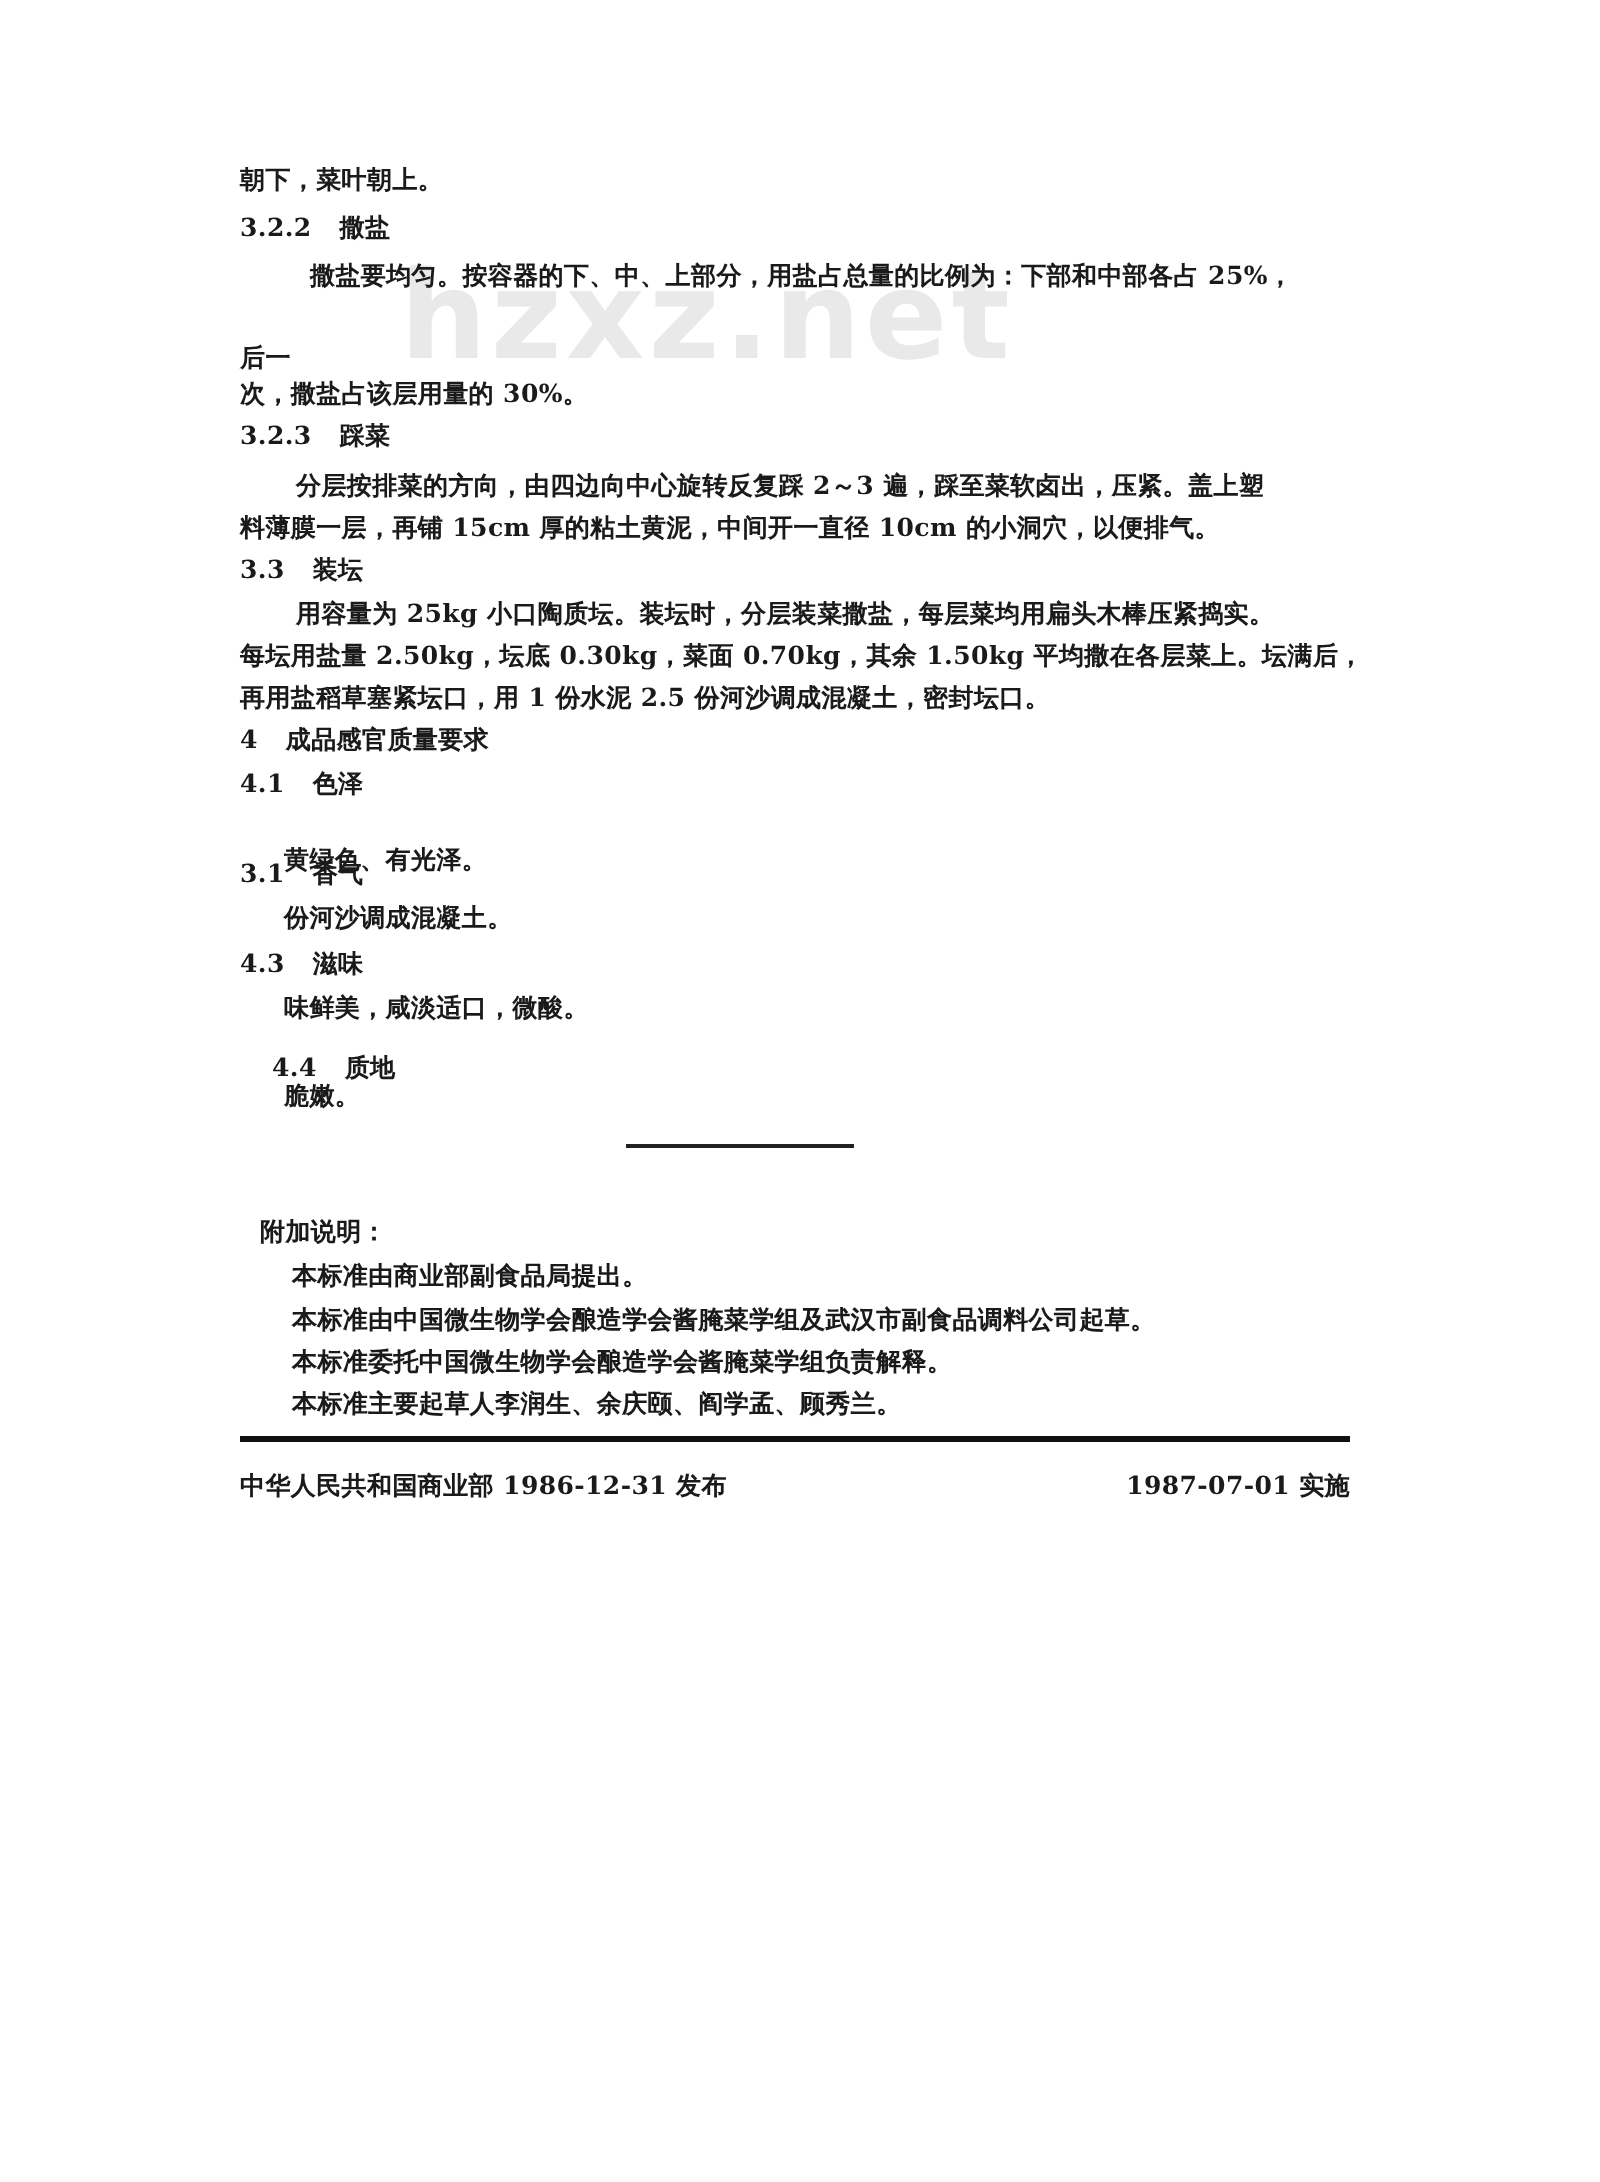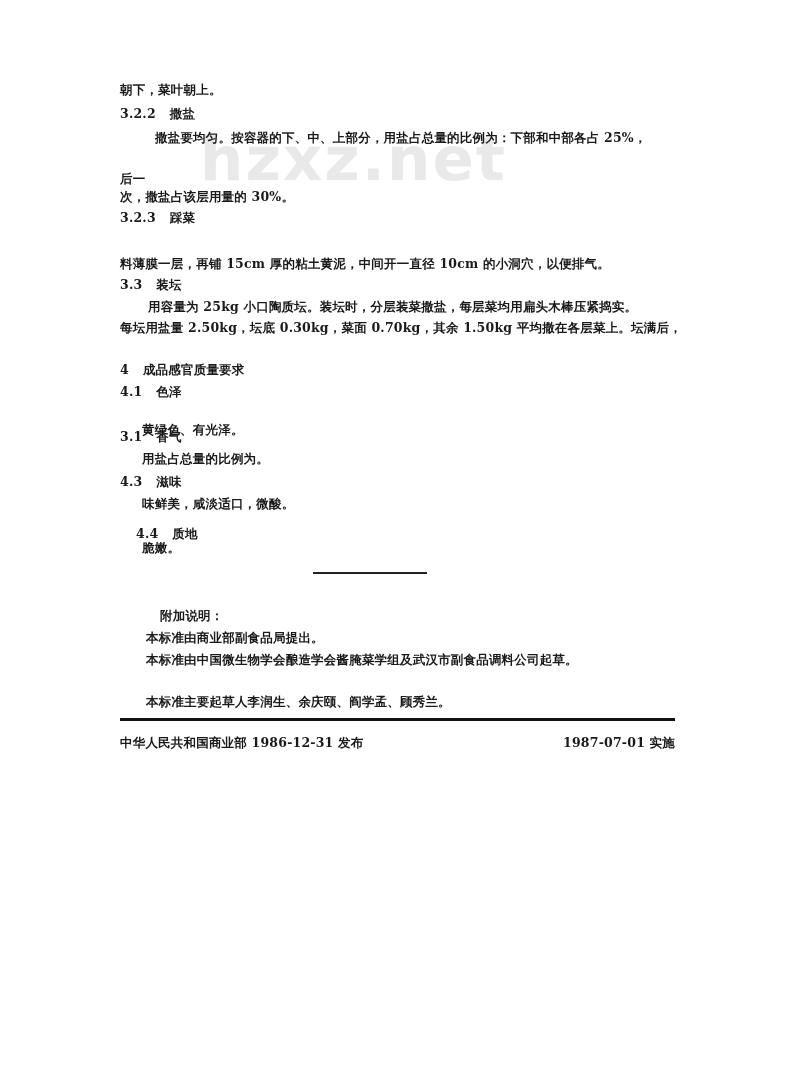--- a/index.html
+++ b/index.html
@@ -75,57 +75,60 @@
   <div class="line" style="left:120px; top:106px;">
     <span class="num">3.2.2</span><span>撒盐</span>
   </div>
   <div class="line" style="left:155px; top:130px;">撒盐要均匀。按容器的下、中、上部分，用盐占总量的比例为：下部和中部各占 25%，</div>
   <div class="line" style="left:120px; top:171px;">后一</div>
   <div class="line" style="left:120px; top:189px;">次，撒盐占该层用量的 30%。</div>
 
   <div class="line" style="left:120px; top:210px;">
     <span class="num">3.2.3</span><span>踩菜</span>
   </div>
+  <div class="line" style="left:148px; top:235px;">分层按排菜的方向，由四边向中心旋转反复踩 2～3 遍，踩至菜软卤出，压紧。盖上塑</div>
   <div class="line" style="left:120px; top:256px;">料薄膜一层，再铺 15cm 厚的粘土黄泥，中间开一直径 10cm 的小洞穴，以便排气。</div>
 
   <div class="line" style="left:120px; top:277px;">
     <span class="num">3.3</span><span>装坛</span>
   </div>
   <div class="line" style="left:148px; top:299px;">用容量为 25kg 小口陶质坛。装坛时，分层装菜撒盐，每层菜均用扁头木棒压紧捣实。</div>
   <div class="line" style="left:120px; top:320px;">每坛用盐量 2.50kg，坛底 0.30kg，菜面 0.70kg，其余 1.50kg 平均撒在各层菜上。坛满后，</div>
+  <div class="line" style="left:120px; top:341px;">再用盐稻草塞紧坛口，用 1 份水泥 2.5 份河沙调成混凝土，密封坛口。</div>
 
   <div class="line" style="left:120px; top:362px;">
     <span class="num">4</span><span>成品感官质量要求</span>
   </div>
 
   <div class="line" style="left:120px; top:384px;">
     <span class="num">4.1</span><span>色泽</span>
   </div>
   <div class="line" style="left:142px; top:406px;margin-top:16px;">黄绿色、有光泽。</div>
 
   <div class="line" style="left:120px; top:429px;">
     <span class="num">3.1</span><span>香气</span>
   </div>
-  <div class="line" style="left:142px; top:451px;">用盐占总量的比例为。</div>
+  <div class="line" style="left:142px; top:451px;">份河沙调成混凝土。</div>
 
   <div class="line" style="left:120px; top:474px;">
     <span class="num">4.3</span><span>滋味</span>
   </div>
   <div class="line" style="left:142px; top:496px;">味鲜美，咸淡适口，微酸。</div>
 
   <div class="line" style="left:120px; top:526px;margin-left:16px;">
     <span class="num">4.4</span><span>质地</span>
   </div>
   <div class="line" style="left:142px; top:540px;">脆嫩。</div>
 
   <div class="short-rule"></div>
 
-  <div class="line" style="left:160px; top:608px;">附加说明：</div>
+  <div class="line" style="left:130px; top:608px;">附加说明：</div>
   <div class="line" style="left:146px; top:630px;">本标准由商业部副食品局提出。</div>
   <div class="line" style="left:146px; top:652px;">本标准由中国微生物学会酿造学会酱腌菜学组及武汉市副食品调料公司起草。</div>
+  <div class="line" style="left:146px; top:673px;">本标准委托中国微生物学会酿造学会酱腌菜学组负责解释。</div>
   <div class="line" style="left:146px; top:694px;">本标准主要起草人李润生、余庆颐、阎学孟、顾秀兰。</div>
 
   <div class="thick-rule"></div>
 
   <div class="line" style="left:120px; top:735px;">中华人民共和国商业部 1986-12-31 发布</div>
   <div class="line" style="right:125px; top:735px;">1987-07-01 实施</div>
 
 </div>
 
 </body></html>

